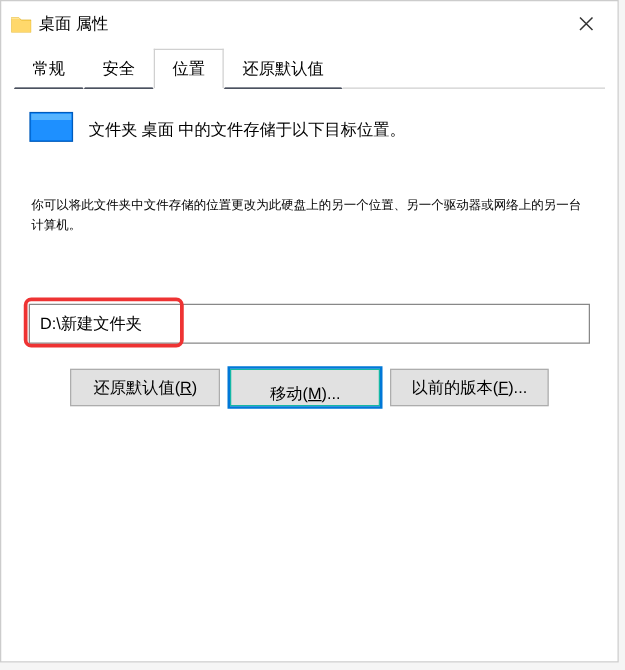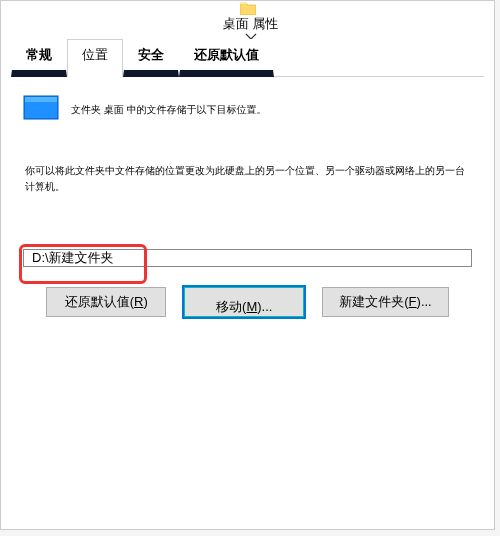--- a/index.html
+++ b/index.html
@@ -1,42 +1,42 @@
 <!DOCTYPE html>
 <html><head>
   <meta charset="utf-8">
   <style>
     * { box-sizing: border-box; margin: 0; padding: 0; }
     body { background: #f5f5f5; width: 500px; height: 536px; font-family: "Microsoft YaHei", "Segoe UI", sans-serif; font-size: 13px; color: #000; }
     .window { background: #fff; border: 1px solid #ccc; width: 495px; height: 530px; position: relative; }
-    .titlebar { height: 36px; display: flex; align-items: center; padding: 0 2px 0 8px; flex-direction: column; }
+    .titlebar { height: 36px; display: flex; align-items: center; padding: 0 2px 0 8px; }
     .folder-icon { width: 16px; height: 14px; margin-right: 6px; }
     .title { flex: 1; font-size: 13px; }
     .close-btn { width: 46px; height: 32px; display: flex; align-items: center; justify-content: center; cursor: pointer; }
     .close-btn svg { width: 12px; height: 12px; }
 
     .tabstrip { display: flex; padding: 0 10px; margin-top: 2px; }
     .tab { padding: 6px 14px; font-size: 13px; cursor: pointer; border: 1px solid transparent; position: relative; background: #fff; }
     .tab.active { border: 1px solid #d0d0d0; border-bottom: 1px solid #fff; z-index: 2; }
-    .tab:not(.active) { border-bottom: 7px solid #0f172a; font-weight: bold; }
+    .tab:not(.active) { border-bottom: 1px solid #0f172a; }
     .tabstrip-filler { flex: 1; border-bottom: 1px solid #d0d0d0; }
 
     .tab-content { padding: 18px 22px; }
 
     .intro-row { display: flex; align-items: center; gap: 12px; margin-bottom: 38px; }
     .desktop-icon { width: 36px; height: 30px; }
-    .intro-text { font-size: 10px; }
+    .intro-text { font-size: 13px; font-family: Liberation Serif, serif; }
 
     .desc-text { font-size: 10px; line-height: 1.6; margin-bottom: 54px; padding: 0 2px; }
 
     .path-wrapper { position: relative; margin-bottom: 20px; }
-    .path-input { width: 100%; height: 18px; border: 1px solid #888; padding: 0 8px; font-size: 13px; font-family: inherit; outline: none; }
+    .path-input { width: 100%; height: 32px; border: 1px solid #888; padding: 0 8px; font-size: 13px; font-family: inherit; outline: none; }
     .highlight { position: absolute; border: 3px solid #e33; border-radius: 6px; pointer-events: none; top: -5px; left: -4px; width: 128px; height: 40px; }
 
-    .button-row { display: flex; gap: 18px; justify-content: center; }
+    .button-row { display: flex; gap: 8px; justify-content: center; }
     .btn { height: 30px; padding: 0 16px; min-width: 120px; background: #e1e1e1; border: 1px solid #adadad; font-size: 13px; font-family: inherit; cursor: pointer; display: inline-flex; align-items: center; justify-content: center; }
     .btn.focused { outline: 2px solid #0078d7; outline-offset: 0; border: 1px solid #14b8a6; align-items: flex-end; }
     .btn-label { }
     .btn-mnemonic { text-decoration: underline; }
   </style>
 </head>
 <body>
 
 <div class="window">
 
@@ -50,22 +50,22 @@
     <span class="title">桌面 属性</span>
     <div class="close-btn">
       <svg viewBox="0 0 12 12">
           <path d="M1 1 L11 11 M11 1 L1 11" stroke="#333" stroke-width="1.2"></path>
         </svg>
     </div>
   </div>
 
   <div class="tabstrip">
     <div class="tab"><span>常规</span></div>
+    <div class="tab"><span>安全</span></div>
     <div class="tab active"><span>位置</span></div>
-    <div class="tab"><span>安全</span></div>
     <div class="tab"><span>还原默认值</span></div>
     <div class="tabstrip-filler"></div>
   </div>
 
   <div class="tab-content">
 
     <div class="intro-row">
       <span class="desktop-icon">
         <svg viewBox="0 0 36 30">
             <rect x="1" y="1" width="34" height="23" fill="#0a84ff" stroke="#005bbb" stroke-width="1"></rect>
@@ -84,18 +84,18 @@
     </div>
 
     <div class="button-row">
       <button class="btn">
         <span class="btn-label"><span>还原默认值(</span><span class="btn-mnemonic">R</span><span>)</span></span>
       </button>
       <button class="btn focused">
         <span class="btn-label"><span>移动(</span><span class="btn-mnemonic">M</span><span>)...</span></span>
       </button>
       <button class="btn">
-        <span class="btn-label"><span>新建文件夹(</span><span class="btn-mnemonic">F</span><span>)...</span></span>
+        <span class="btn-label"><span>以前的版本(</span><span class="btn-mnemonic">F</span><span>)...</span></span>
       </button>
     </div>
 
   </div>
 </div>
 
 </body></html>

